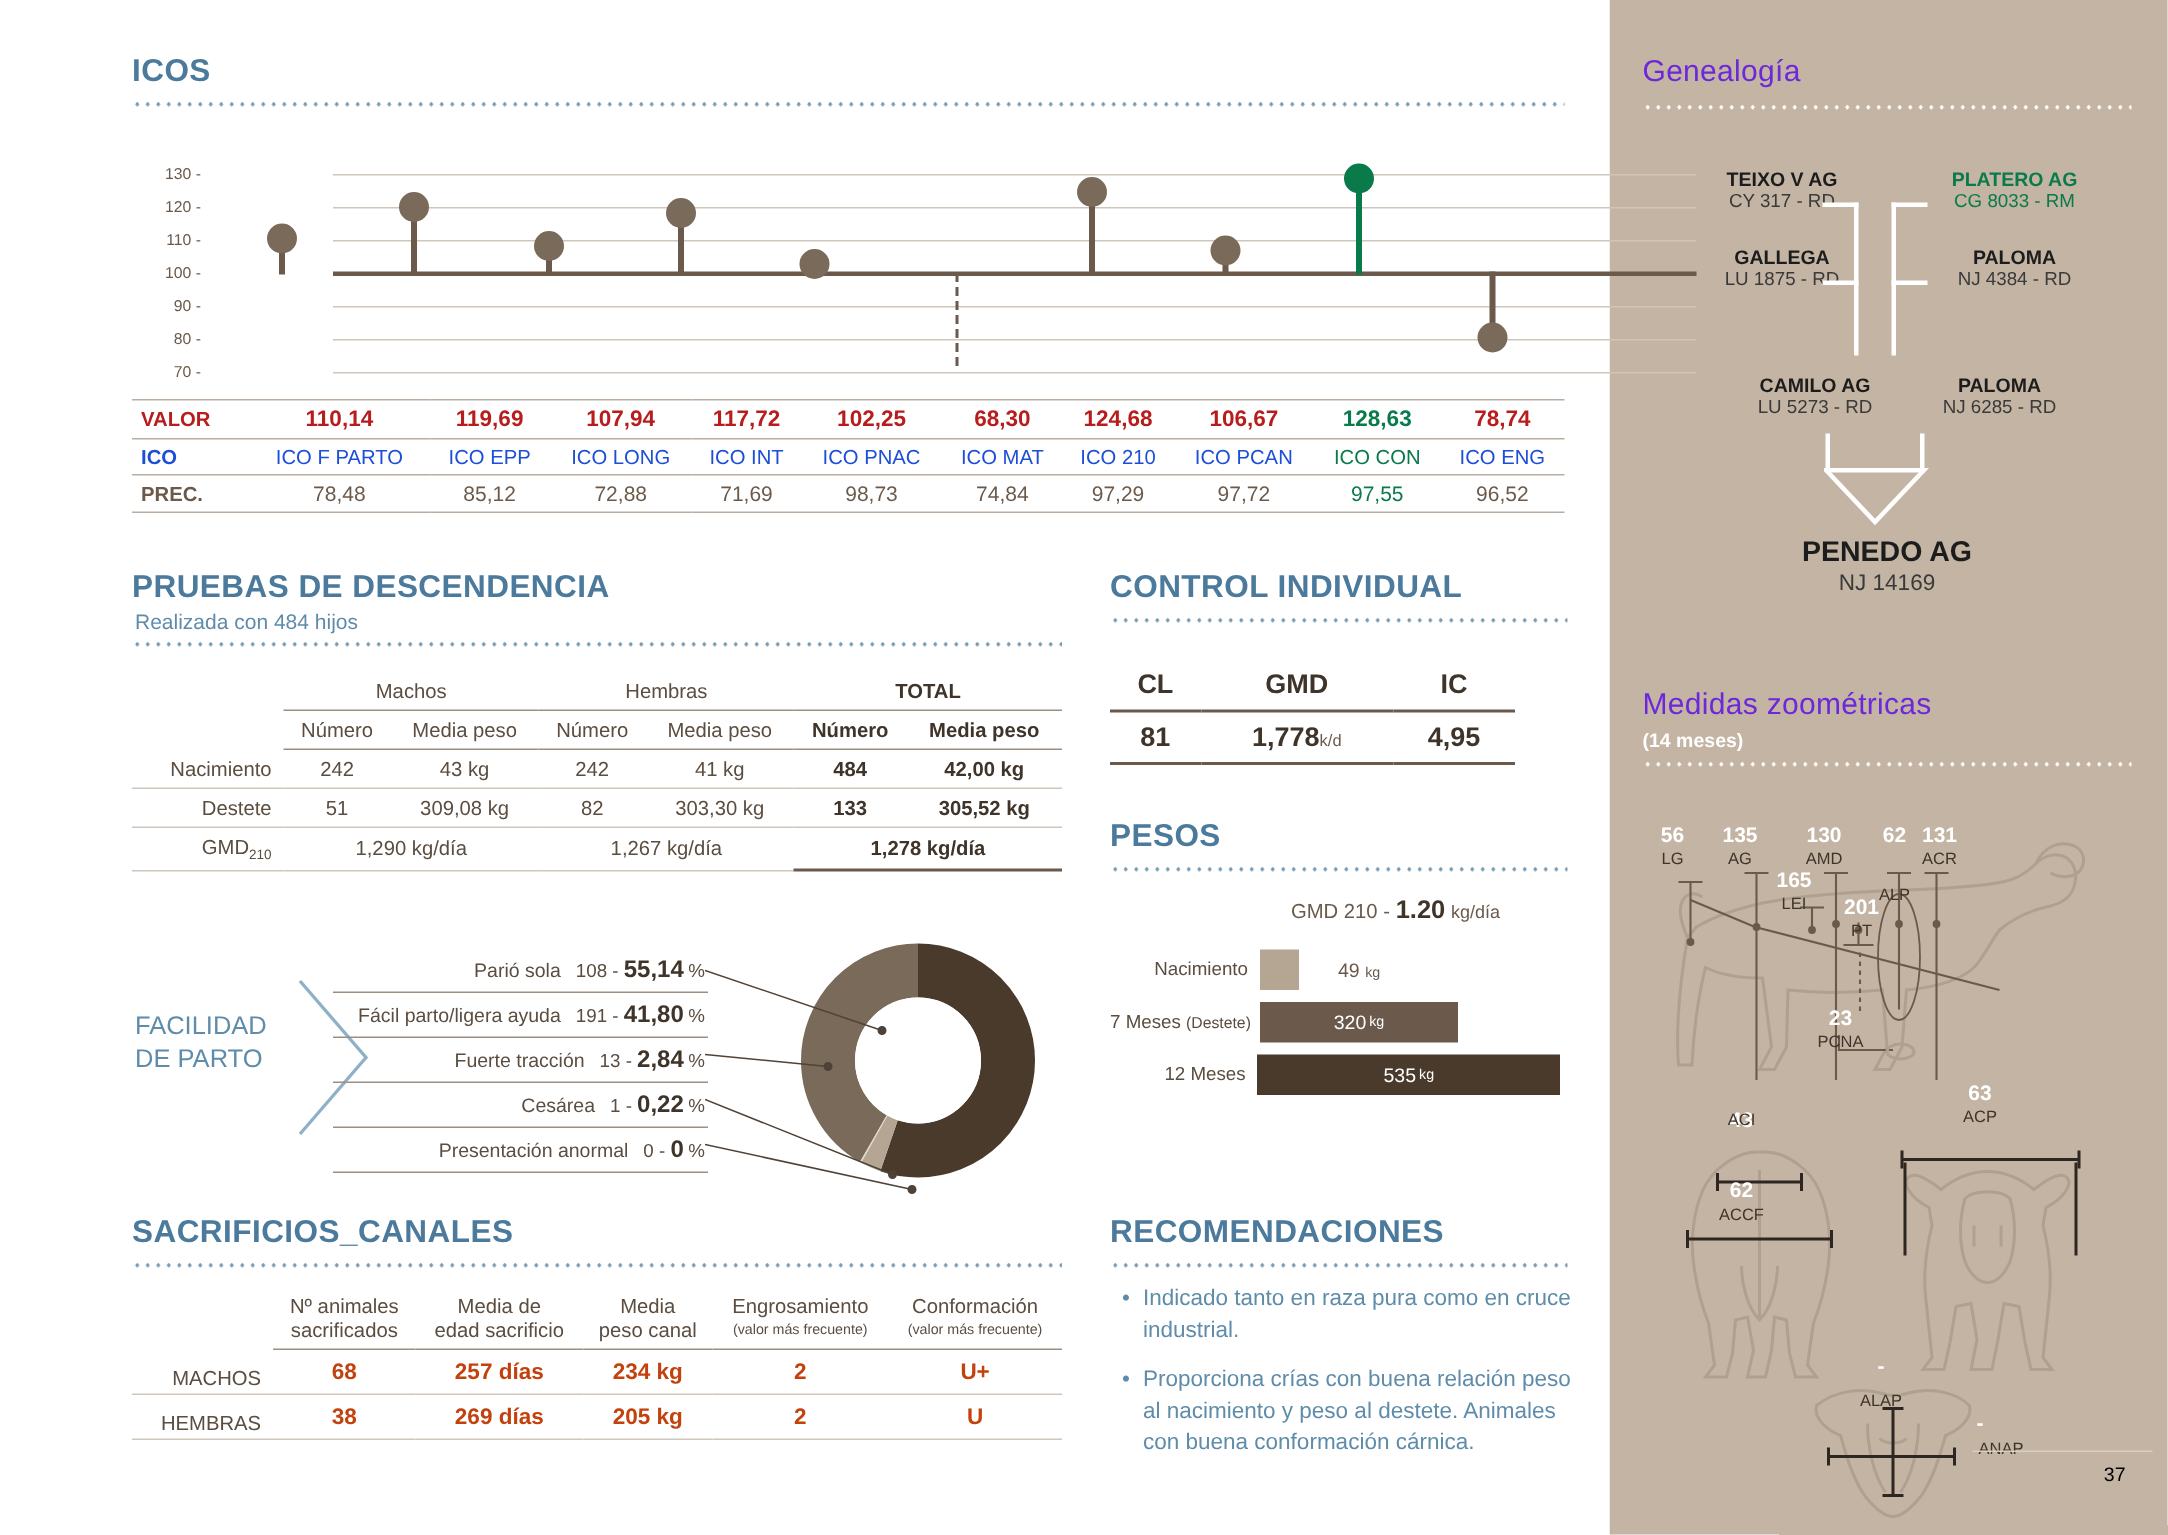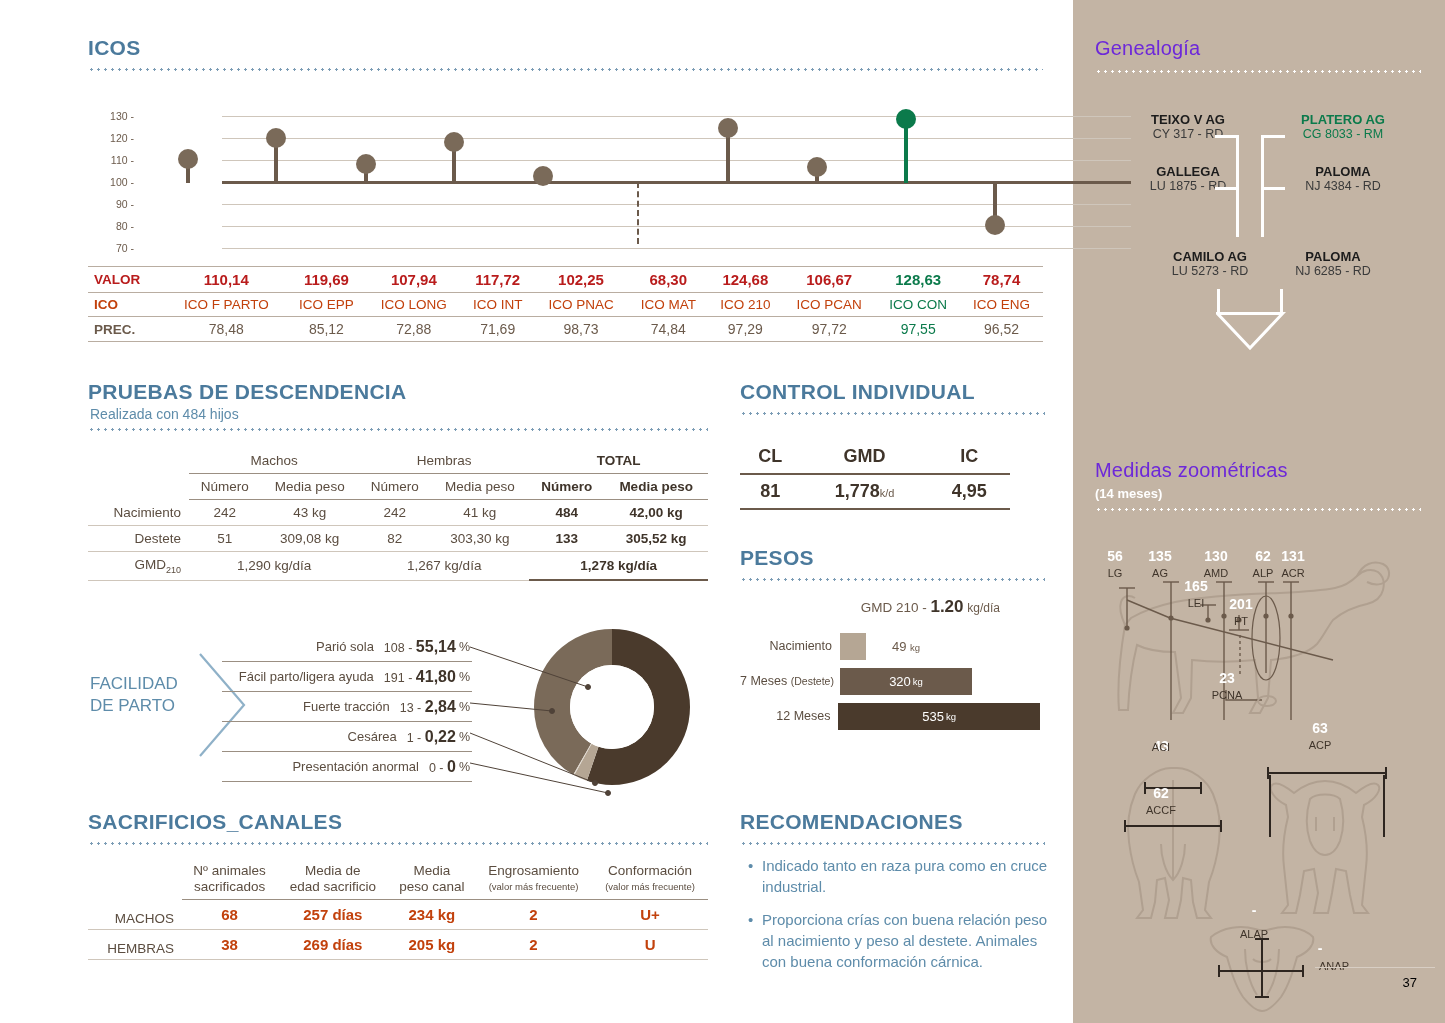--- a/index.html
+++ b/index.html
@@ -66,21 +66,21 @@
   }
 
   
   .icos-table { position:absolute; left:88px; top:266px; width:955px; }
   .icos-table table { border-collapse:collapse; width:100%; }
   .icos-table td { padding:4px 2px; text-align:center; font-size:14px; color:#5b4d40; }
   .icos-table tr { border-bottom:1.5px solid #b9ada1; }
   .icos-table tr:first-child { border-top:1.5px solid #b9ada1; }
   .icos-table td.lbl { text-align:left; padding-left:6px; font-weight:700; width:78px; font-size:13.5px; }
   .r-valor td { font-weight:700; font-size:15px; color:#b91c1c; }
-  .r-ico td { font-size:13.5px; color:#c2410c; }
+  .r-ico td { font-size:13.5px; color:#1d4ed8; }
   .r-prec td { font-size:14px; color:#6b5a4b; }
   .hl-green { color:#0b7a4b !important; }
 
   
   .desc { position:absolute; left:88px; top:448px; width:620px; }
   .desc table { border-collapse:collapse; width:100%; font-size:13.5px; color:#5b4d40; }
   .desc td, .desc th { padding:5px 4px; text-align:center; font-weight:400; }
   .desc .rowlbl { text-align:right; padding-right:8px; white-space:nowrap; }
   .desc .grp { border-bottom:1.5px solid #9b8f82; }
   .desc .sub { border-bottom:1.5px solid #9b8f82; }
@@ -202,20 +202,24 @@
       <div class="gen-code">NJ 6285 - RD</div>
     </div>
 
     <div class="wline" style="left:144px; top:289px; width:3px; height:26px;"></div>
     <div class="wline" style="left:207px; top:289px; width:3px; height:26px;"></div>
     <div class="wline" style="left:144px; top:312px; width:66px; height:3px;"></div>
     <svg style="position:absolute; left:143px; top:312px;" width="70" height="38">
       <polygon points="0,0 68,0 34,36" fill="none" stroke="#ffffff" stroke-width="3"></polygon>
     </svg>
 
+    <div class="gen-node gen-big" style="left:60px; top:358px; width:250px;">
+      <div class="gen-name">PENEDO AG</div>
+      <div class="gen-code">NJ 14169</div>
+    </div>
 
     <div class="panel-h1" style="top:459px;">Medidas zoométricas</div>
     <div class="panel-h2" style="top:486px;">(14 meses)</div>
     <div class="dotline-white" style="top:508px; width:326px;"></div>
 
     <svg style="position:absolute; left:22px; top:520px;" width="330" height="215">
       <g fill="none" stroke="#b0a090" stroke-width="2">
         <path d="M30,105 C25,135 22,165 24,190 L33,190 C34,168 37,145 42,125
                  C52,130 66,132 80,132 L86,178 L78,193 L88,193 L96,178 L97,140
                  C115,142 140,142 160,140 L163,178 L155,193 L165,193 L173,178
@@ -258,21 +262,21 @@
       <ellipse cx="172" cy="181" rx="9" ry="5" fill="none" stroke="#b0a090" stroke-width="2"></ellipse>
     </svg>
 
     <div class="zm-num" style="left:22px; top:548px; width:40px;">56</div>
     <div class="zm-code" style="left:22px; top:567px; width:40px;">LG</div>
     <div class="zm-num" style="left:67px; top:548px; width:40px;">135</div>
     <div class="zm-code" style="left:67px; top:567px; width:40px;">AG</div>
     <div class="zm-num" style="left:120px; top:548px; width:46px;">130</div>
     <div class="zm-code" style="left:120px; top:567px; width:46px;">AMD</div>
     <div class="zm-num" style="left:170px; top:548px; width:40px;">62</div>
-    <div class="zm-code" style="left:170px; top:567px; width:40px;">ALP</div>
+    <div class="zm-code" style="left:170px; top:591px; width:40px;">ALP</div>
     <div class="zm-num" style="left:198px; top:548px; width:44px;">131</div>
     <div class="zm-code" style="left:198px; top:567px; width:44px;">ACR</div>
 
     <div class="zm-num" style="left:100px; top:578px; width:46px;">165</div>
     <div class="zm-code" style="left:100px; top:597px; width:46px;">LEI</div>
     <div class="zm-num" style="left:146px; top:596px; width:44px;">201</div>
     <div class="zm-code" style="left:146px; top:615px; width:44px;">PT</div>
     <div class="zm-num" style="left:132px; top:670px; width:44px;">23</div>
     <div class="zm-code" style="left:128px; top:689px; width:52px;">PCNA</div>
 

